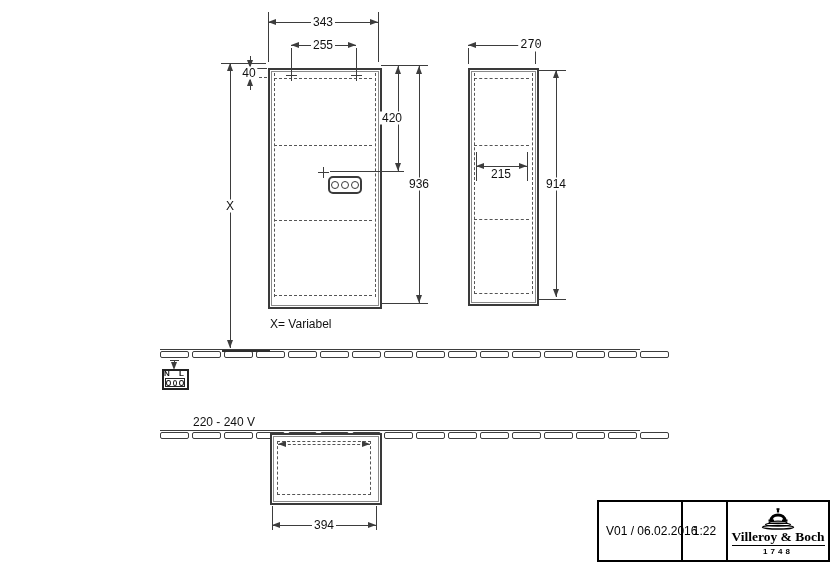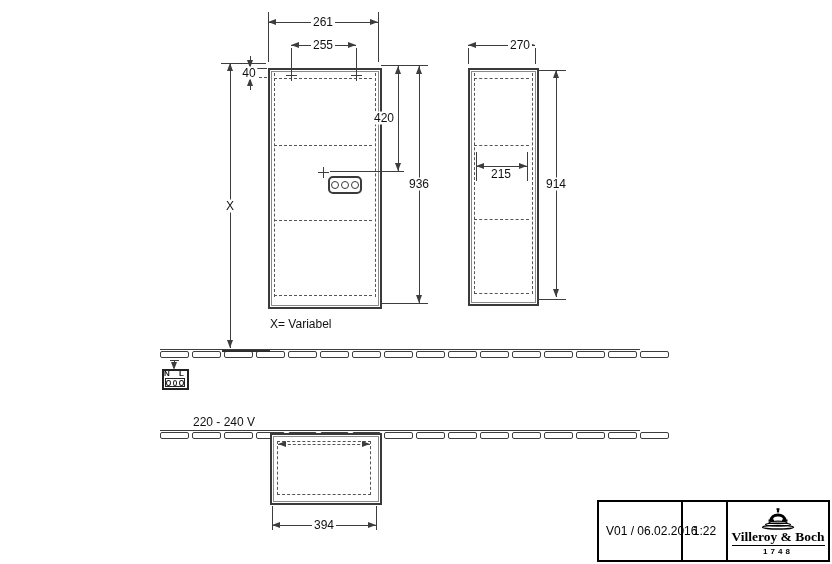--- a/index.html
+++ b/index.html
@@ -80,21 +80,21 @@
     <div class="dash-h" style="left:4px;top:75px;width:55px;"></div>
     <div class="dash-h" style="left:4px;top:149px;width:55px;"></div>
     <div class="dash-h" style="left:4px;top:223px;width:55px;"></div>
   </div>
 
   <div class="vline" style="left:268px;top:12px;height:50px;"></div>
   <div class="vline" style="left:378px;top:12px;height:50px;"></div>
   <div class="hline" style="left:268px;top:22px;width:110px;"></div>
   <div class="arr left" style="left:268px;top:19px;"></div>
   <div class="arr right" style="left:370px;top:19px;"></div>
-  <div class="dim-label" style="left:323px;top:22px;">261</div>
+  <div class="dim-label" style="left:323px;top:22px;">343</div>
 
   <div class="vline" style="left:291px;top:48px;height:20px;"></div>
   <div class="vline" style="left:356px;top:48px;height:20px;"></div>
   <div class="hline" style="left:291px;top:45px;width:65px;"></div>
   <div class="arr left" style="left:291px;top:42px;"></div>
   <div class="arr right" style="left:348px;top:42px;"></div>
   <div class="dim-label" style="left:323px;top:45px;">255</div>
 
   <div class="hline" style="left:243px;top:68px;width:24px;"></div>
   <div class="dash-h" style="left:249px;top:77px;width:18px;"></div>
@@ -108,32 +108,32 @@
   <div class="arr up" style="left:227px;top:63px;"></div>
   <div class="arr down" style="left:227px;top:340px;"></div>
   <div class="dim-label" style="left:230px;top:206px;">X</div>
 
   <div class="hline" style="left:381px;top:65px;width:47px;"></div>
   <div class="hline" style="left:330px;top:171px;width:74px;"></div>
   <div class="hline" style="left:381px;top:303px;width:47px;"></div>
   <div class="vline" style="left:398px;top:66px;height:105px;"></div>
   <div class="arr up" style="left:395px;top:66px;"></div>
   <div class="arr down" style="left:395px;top:163px;"></div>
-  <div class="dim-label" style="left:384px;top:118px;">420</div>
+  <div class="dim-label" style="left:392px;top:118px;">420</div>
   <div class="vline" style="left:419px;top:66px;height:237px;"></div>
   <div class="arr up" style="left:416px;top:66px;"></div>
   <div class="arr down" style="left:416px;top:295px;"></div>
   <div class="dim-label" style="left:419px;top:184px;">936</div>
 
   <div class="vline" style="left:468px;top:48px;height:16px;"></div>
   <div class="vline" style="left:535px;top:48px;height:16px;"></div>
   <div class="hline" style="left:468px;top:45px;width:67px;"></div>
   <div class="arr left" style="left:468px;top:42px;"></div>
   <div class="arr right" style="left:527px;top:42px;"></div>
-  <div class="dim-label" style="left:520px;top:45px;">270</div>
+  <div class="dim-label" style="left:531px;top:45px;font-family:Liberation Mono, monospace;">270</div>
 
   <div class="vline" style="left:476px;top:152px;height:29px;"></div>
   <div class="vline" style="left:527px;top:152px;height:29px;"></div>
   <div class="hline" style="left:476px;top:166px;width:51px;"></div>
   <div class="arr left" style="left:476px;top:163px;"></div>
   <div class="arr right" style="left:519px;top:163px;"></div>
   <div class="dim-label" style="left:501px;top:166px;margin-top:8px;">215</div>
 
   <div class="hline" style="left:537px;top:70px;width:29px;"></div>
   <div class="hline" style="left:537px;top:299px;width:29px;"></div>

